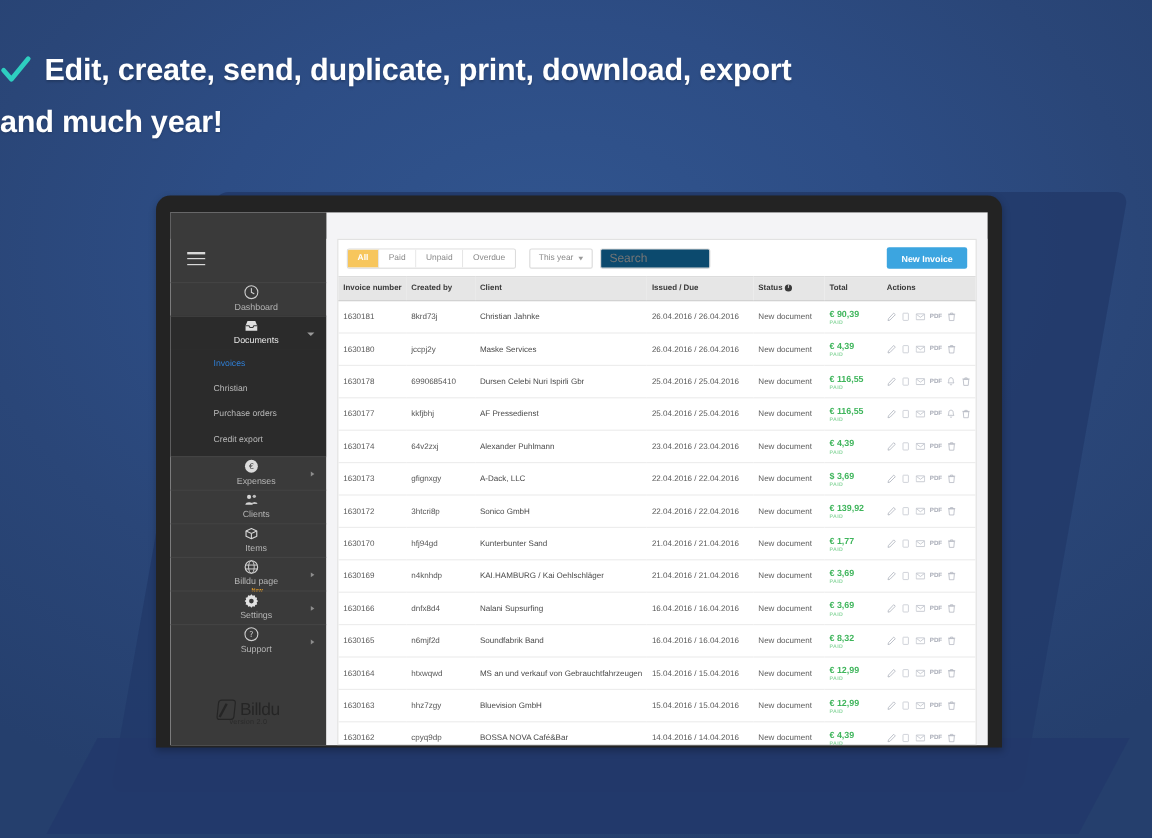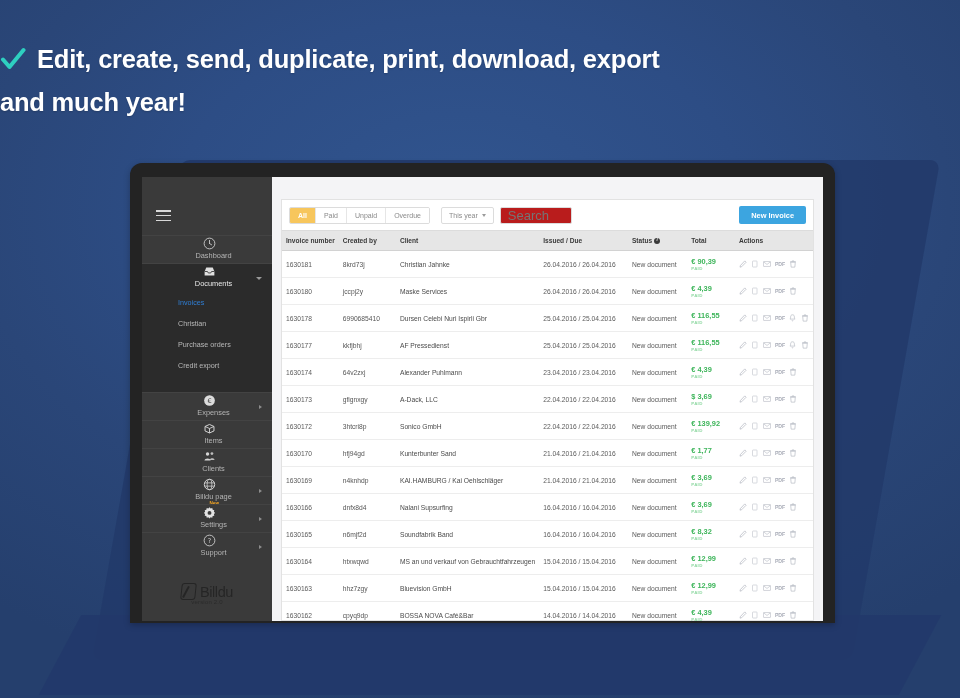--- a/index.html
+++ b/index.html
@@ -137,21 +137,21 @@
     border-top:3.4px solid #9a9a9a;
     margin-top:-1px;
   }
   .badge-new {
     font-size:4.6px;
     color:#f5a623;
     font-weight:bold;
     vertical-align:super;
     margin-left:1.5px;
   }
-  .submenu { background:#2b2b2b; padding:1px 0 16px; }
+  .submenu { background:#2b2b2b; padding:1px 0 4px; }
   .sub-item {
     height:21px;
     display:flex; align-items:center;
     padding-left:36px;
     font-size:7.2px;
     color:#b9b9b9;
   }
   .sub-item.sel { color:#2f7fd6; }
 
   .brand {
@@ -229,24 +229,24 @@
   .dd .c {
     width:0;height:0;
     border-left:2.6px solid transparent;
     border-right:2.6px solid transparent;
     border-top:3px solid #9b9b9b;
   }
   .search {
     border:1px solid #dcdcdc;
     border-radius:2px;
     height:17px;
-    width:72px;
-    font-size:13px; color:#b3b3b3;
+    width:92px;
+    font-size:10px; color:#b3b3b3;
     padding:0 7px;
-    background:#b91c1c;
+    background:#0c4a6e;
     outline:none;
     font-family:inherit;
     margin-left:6px;
   }
   .newbtn {
     margin-left:auto;
     background:#3ca5e0;
     color:#fff;
     font-size:7.4px;
     font-weight:bold;
@@ -397,37 +397,37 @@
               <text x="8" y="11" font-size="8" text-anchor="middle" fill="#3a3a3a" font-family="DejaVu Sans">€</text>
             </svg>
           </span>
           <span>Expenses</span>
           <span class="caret"></span>
         </div>
 
         <div class="nav-item">
           <span class="ico">
             <svg width="13" height="13" viewBox="0 0 16 16">
-              <path d="M2.5 5.5 L8 3 L13.5 5.5 L13.5 11 L8 13.5 L2.5 11 Z" fill="none" stroke="#d6d6d6" stroke-width="1.2" stroke-linejoin="round"></path>
-              <path d="M2.5 5.5 L8 8 L13.5 5.5 M8 8 L8 13.5" fill="none" stroke="#d6d6d6" stroke-width="1.1"></path>
-            </svg>
-          </span>
-          <span>Items</span>
-        </div>
-
-        <div class="nav-item">
-          <span class="ico">
-            <svg width="13" height="13" viewBox="0 0 16 16">
               <circle cx="5.6" cy="5" r="2.1" fill="#d6d6d6"></circle>
               <path d="M1.8 13 C1.8 9.6 9.4 9.6 9.4 13 Z" fill="#d6d6d6"></path>
               <circle cx="11" cy="4.4" r="1.7" fill="#bdbdbd"></circle>
               <path d="M8.3 12.4 C8.3 9.6 14.2 9.6 14.2 12.4 Z" fill="#bdbdbd"></path>
             </svg>
           </span>
           <span>Clients</span>
+        </div>
+
+        <div class="nav-item">
+          <span class="ico">
+            <svg width="13" height="13" viewBox="0 0 16 16">
+              <path d="M2.5 5.5 L8 3 L13.5 5.5 L13.5 11 L8 13.5 L2.5 11 Z" fill="none" stroke="#d6d6d6" stroke-width="1.2" stroke-linejoin="round"></path>
+              <path d="M2.5 5.5 L8 8 L13.5 5.5 M8 8 L8 13.5" fill="none" stroke="#d6d6d6" stroke-width="1.1"></path>
+            </svg>
+          </span>
+          <span>Items</span>
         </div>
 
         <div class="nav-item">
           <span class="ico">
             <svg width="13" height="13" viewBox="0 0 16 16">
               <circle cx="8" cy="8" r="6.4" fill="none" stroke="#d2d2d2" stroke-width="1.2"></circle>
               <ellipse cx="8" cy="8" rx="2.9" ry="6.4" fill="none" stroke="#d2d2d2" stroke-width="1"></ellipse>
               <path d="M1.8 6 H14.2 M1.8 10 H14.2" stroke="#d2d2d2" stroke-width="1"></path>
             </svg>
           </span>

